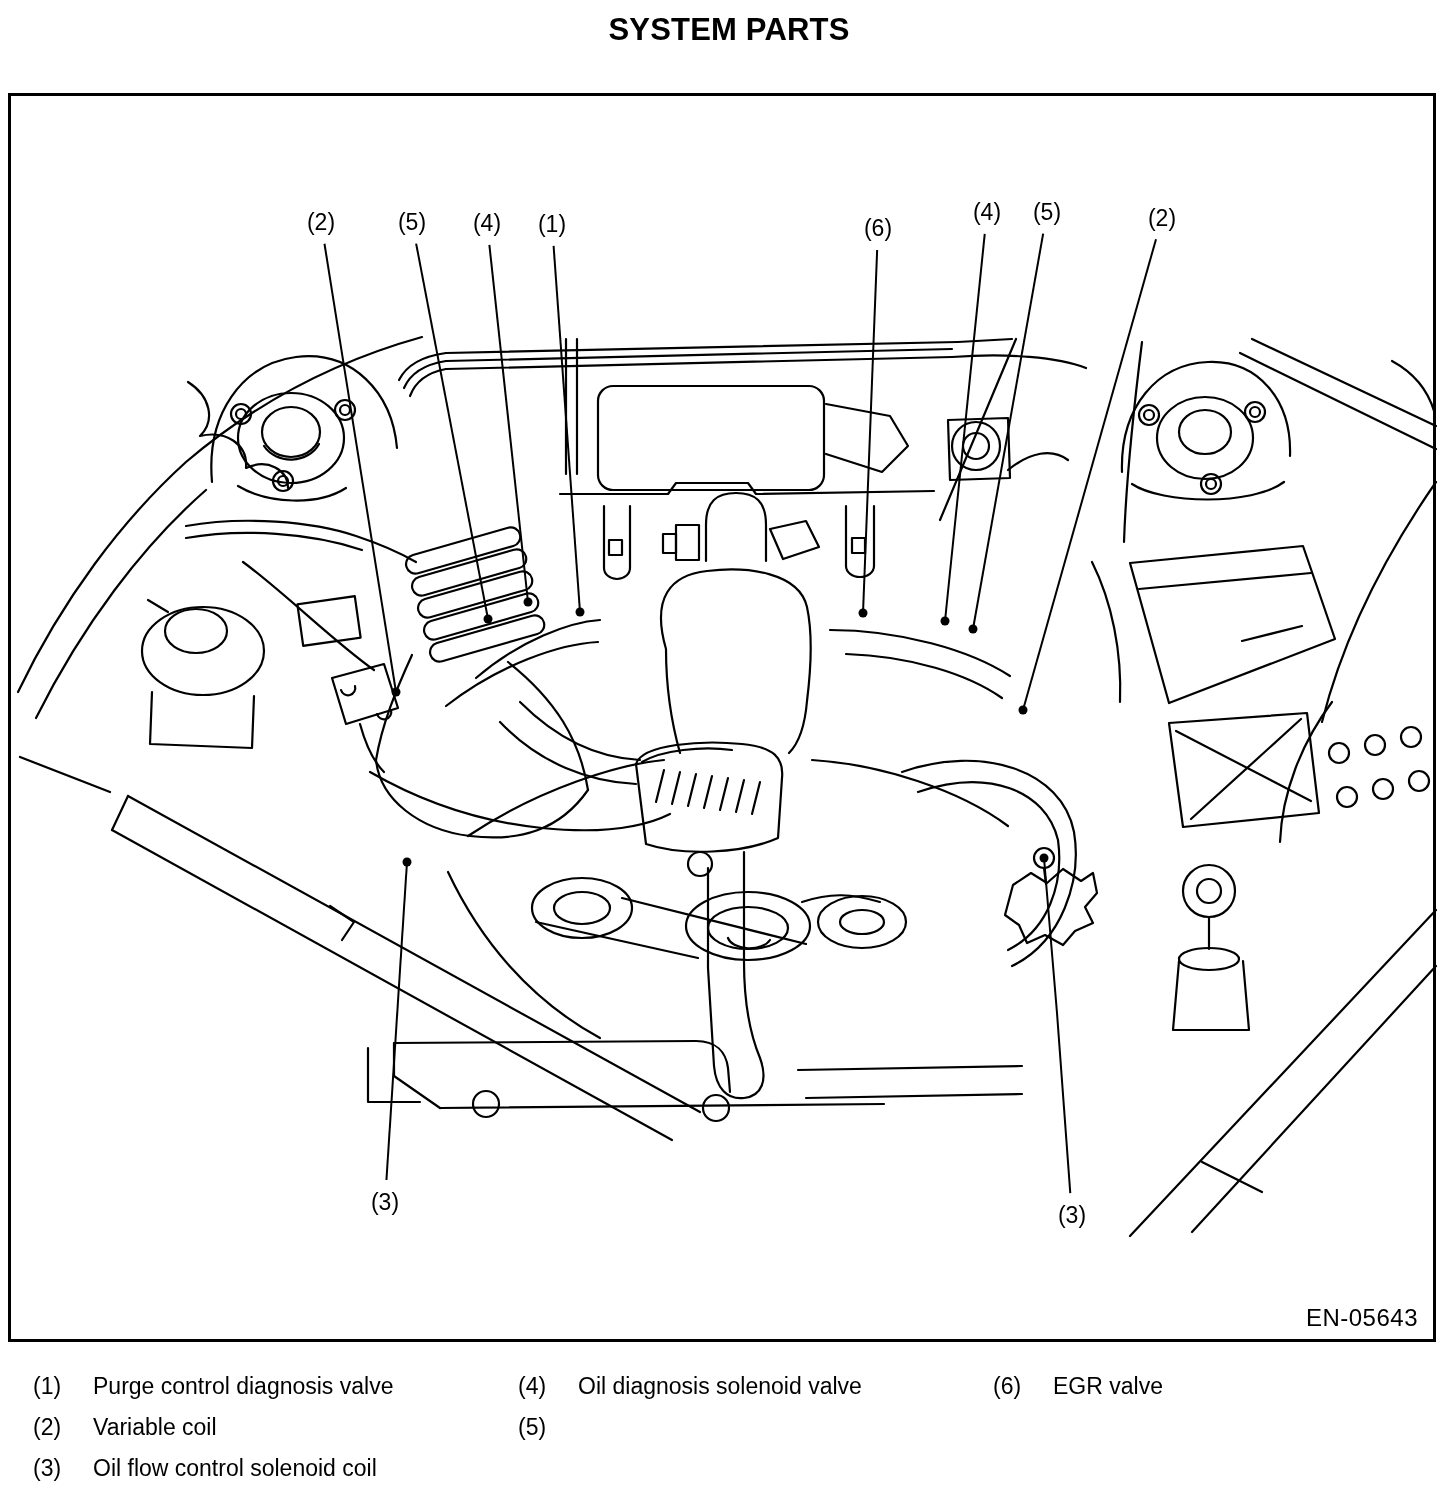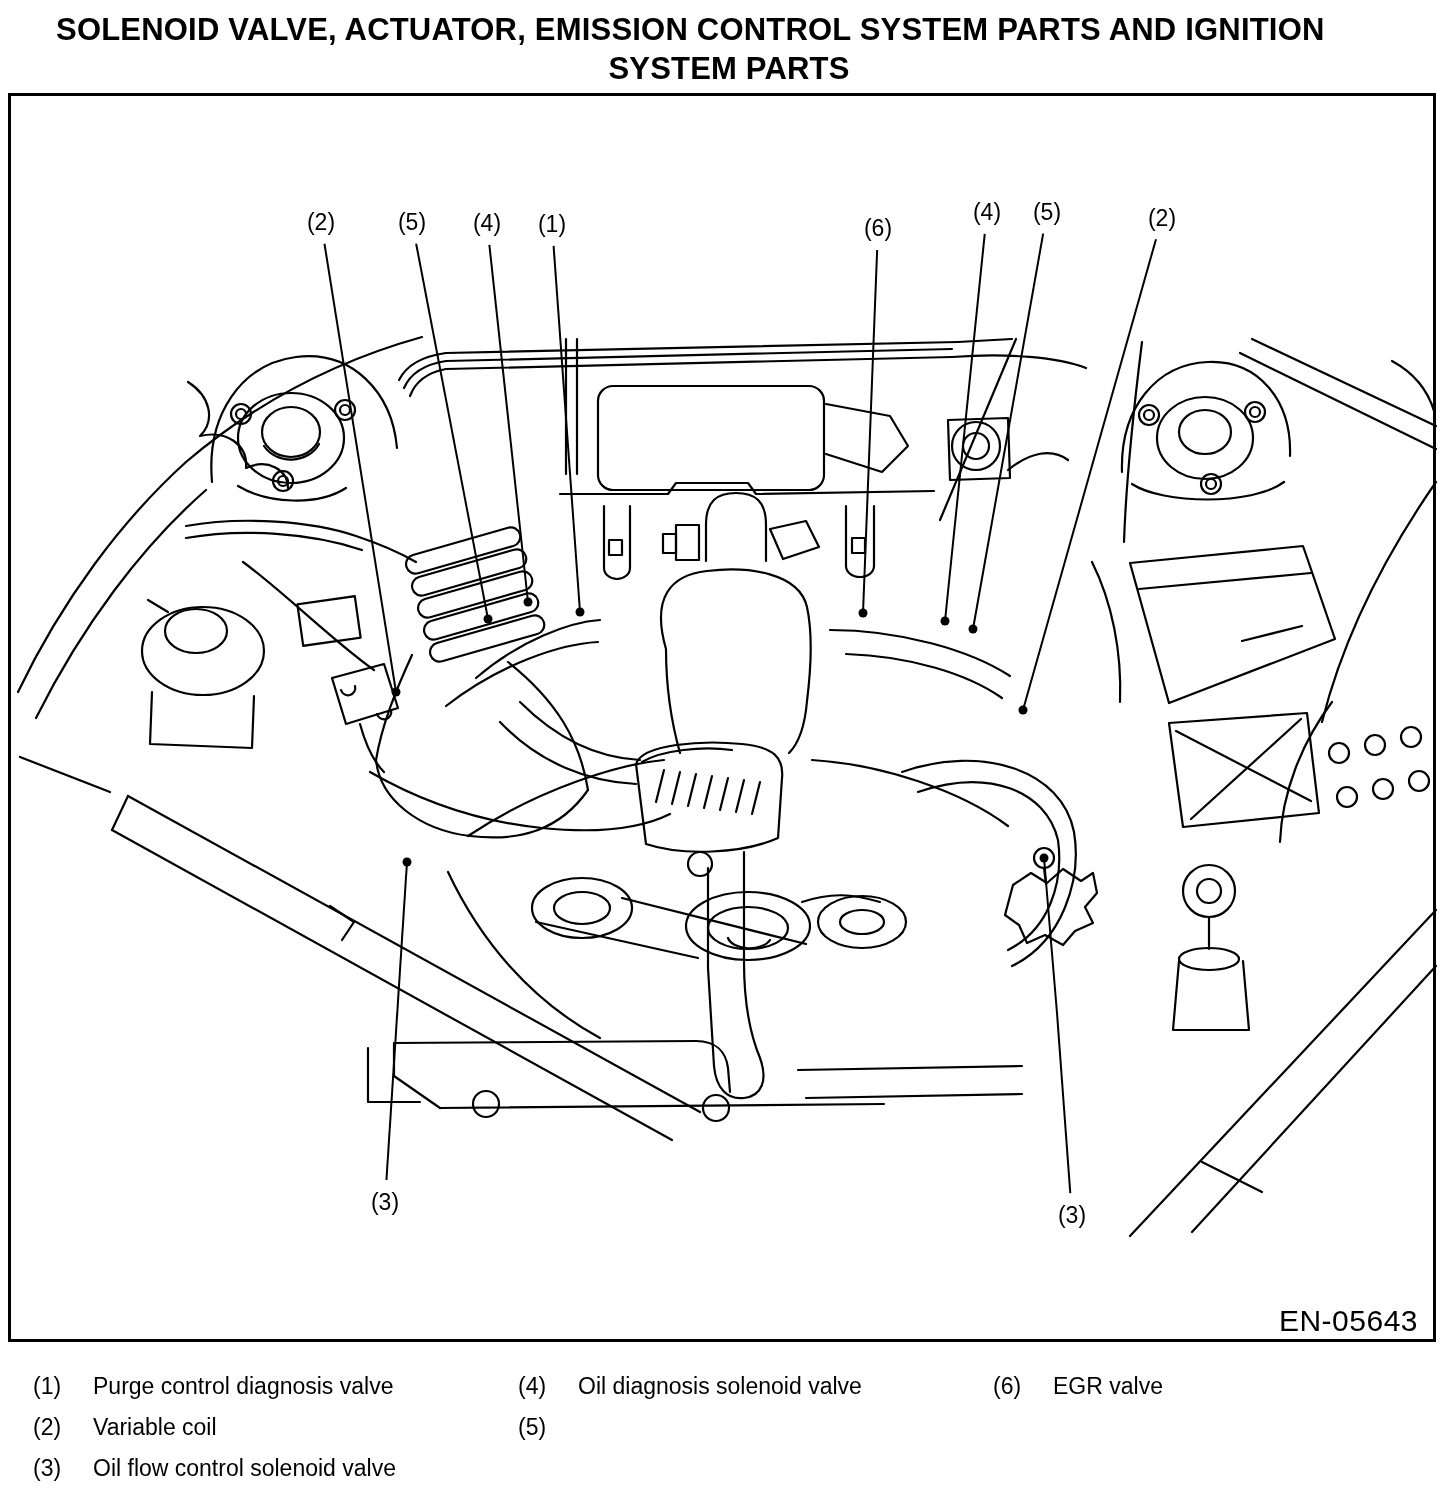--- a/index.html
+++ b/index.html
@@ -22,36 +22,35 @@
   }
   svg.layer{position:absolute;left:0;top:0;}
   .leader{stroke:#000;stroke-width:2;fill:none;}
   .dot{fill:#000;stroke:none;}
   .callout-label{
     position:absolute;transform:translate(-50%,-50%);
     font-size:23px;white-space:nowrap;
   }
   .figure-id{
     position:absolute;right:38px;top:1304px;
-    font-size:30px;letter-spacing:0.5px;
+    font-size:24px;letter-spacing:0.5px;
   }
   .legend-col{position:absolute;top:1372px;}
   #legend-col-0{left:33px;width:478px;}
   #legend-col-1{left:518px;width:430px;}
   #legend-col-2{left:993px;width:430px;}
   .legend-item{display:flex;margin-bottom:13px;font-size:23px;line-height:28px;}
   .legend-item .num{flex:0 0 60px;}
   .legend-item .txt{flex:0 1 auto;}
   #legend-col-1 .legend-item .txt{max-width:352px;}
 </style>
 </head>
 <body>
 
 <div class="page-title">
-  <span class="l1">SOLENOID VALVE, ACTUATOR, EMISSION CONTROL SYSTEM PARTS AND IGNITION</span>
   <span class="l2">SYSTEM PARTS</span>
 </div>
 
 <div class="figure-border"></div>
 
 <svg class="layer" width="1456" height="1492" viewBox="0 0 1456 1492">
   <g stroke="#000" stroke-width="2.2" fill="none" stroke-linecap="round" stroke-linejoin="round">
 
     <g>
       <path d="M446,369 L952,357"></path>
@@ -304,21 +303,21 @@
     <div class="legend-item">
       <span class="num">(1)</span>
       <span class="txt">Purge control diagnosis valve</span>
     </div>
     <div class="legend-item">
       <span class="num">(2)</span>
       <span class="txt">Variable coil</span>
     </div>
     <div class="legend-item">
       <span class="num">(3)</span>
-      <span class="txt">Oil flow control solenoid valve</span>
+      <span class="txt">Oil flow control solenoid coil</span>
     </div>
   </div>
 <div class="legend-col" id="legend-col-1">
     <div class="legend-item">
       <span class="num">(4)</span>
       <span class="txt">Oil diagnosis solenoid valve</span>
     </div>
     <div class="legend-item">
       <span class="num">(5)</span>
     </div>

